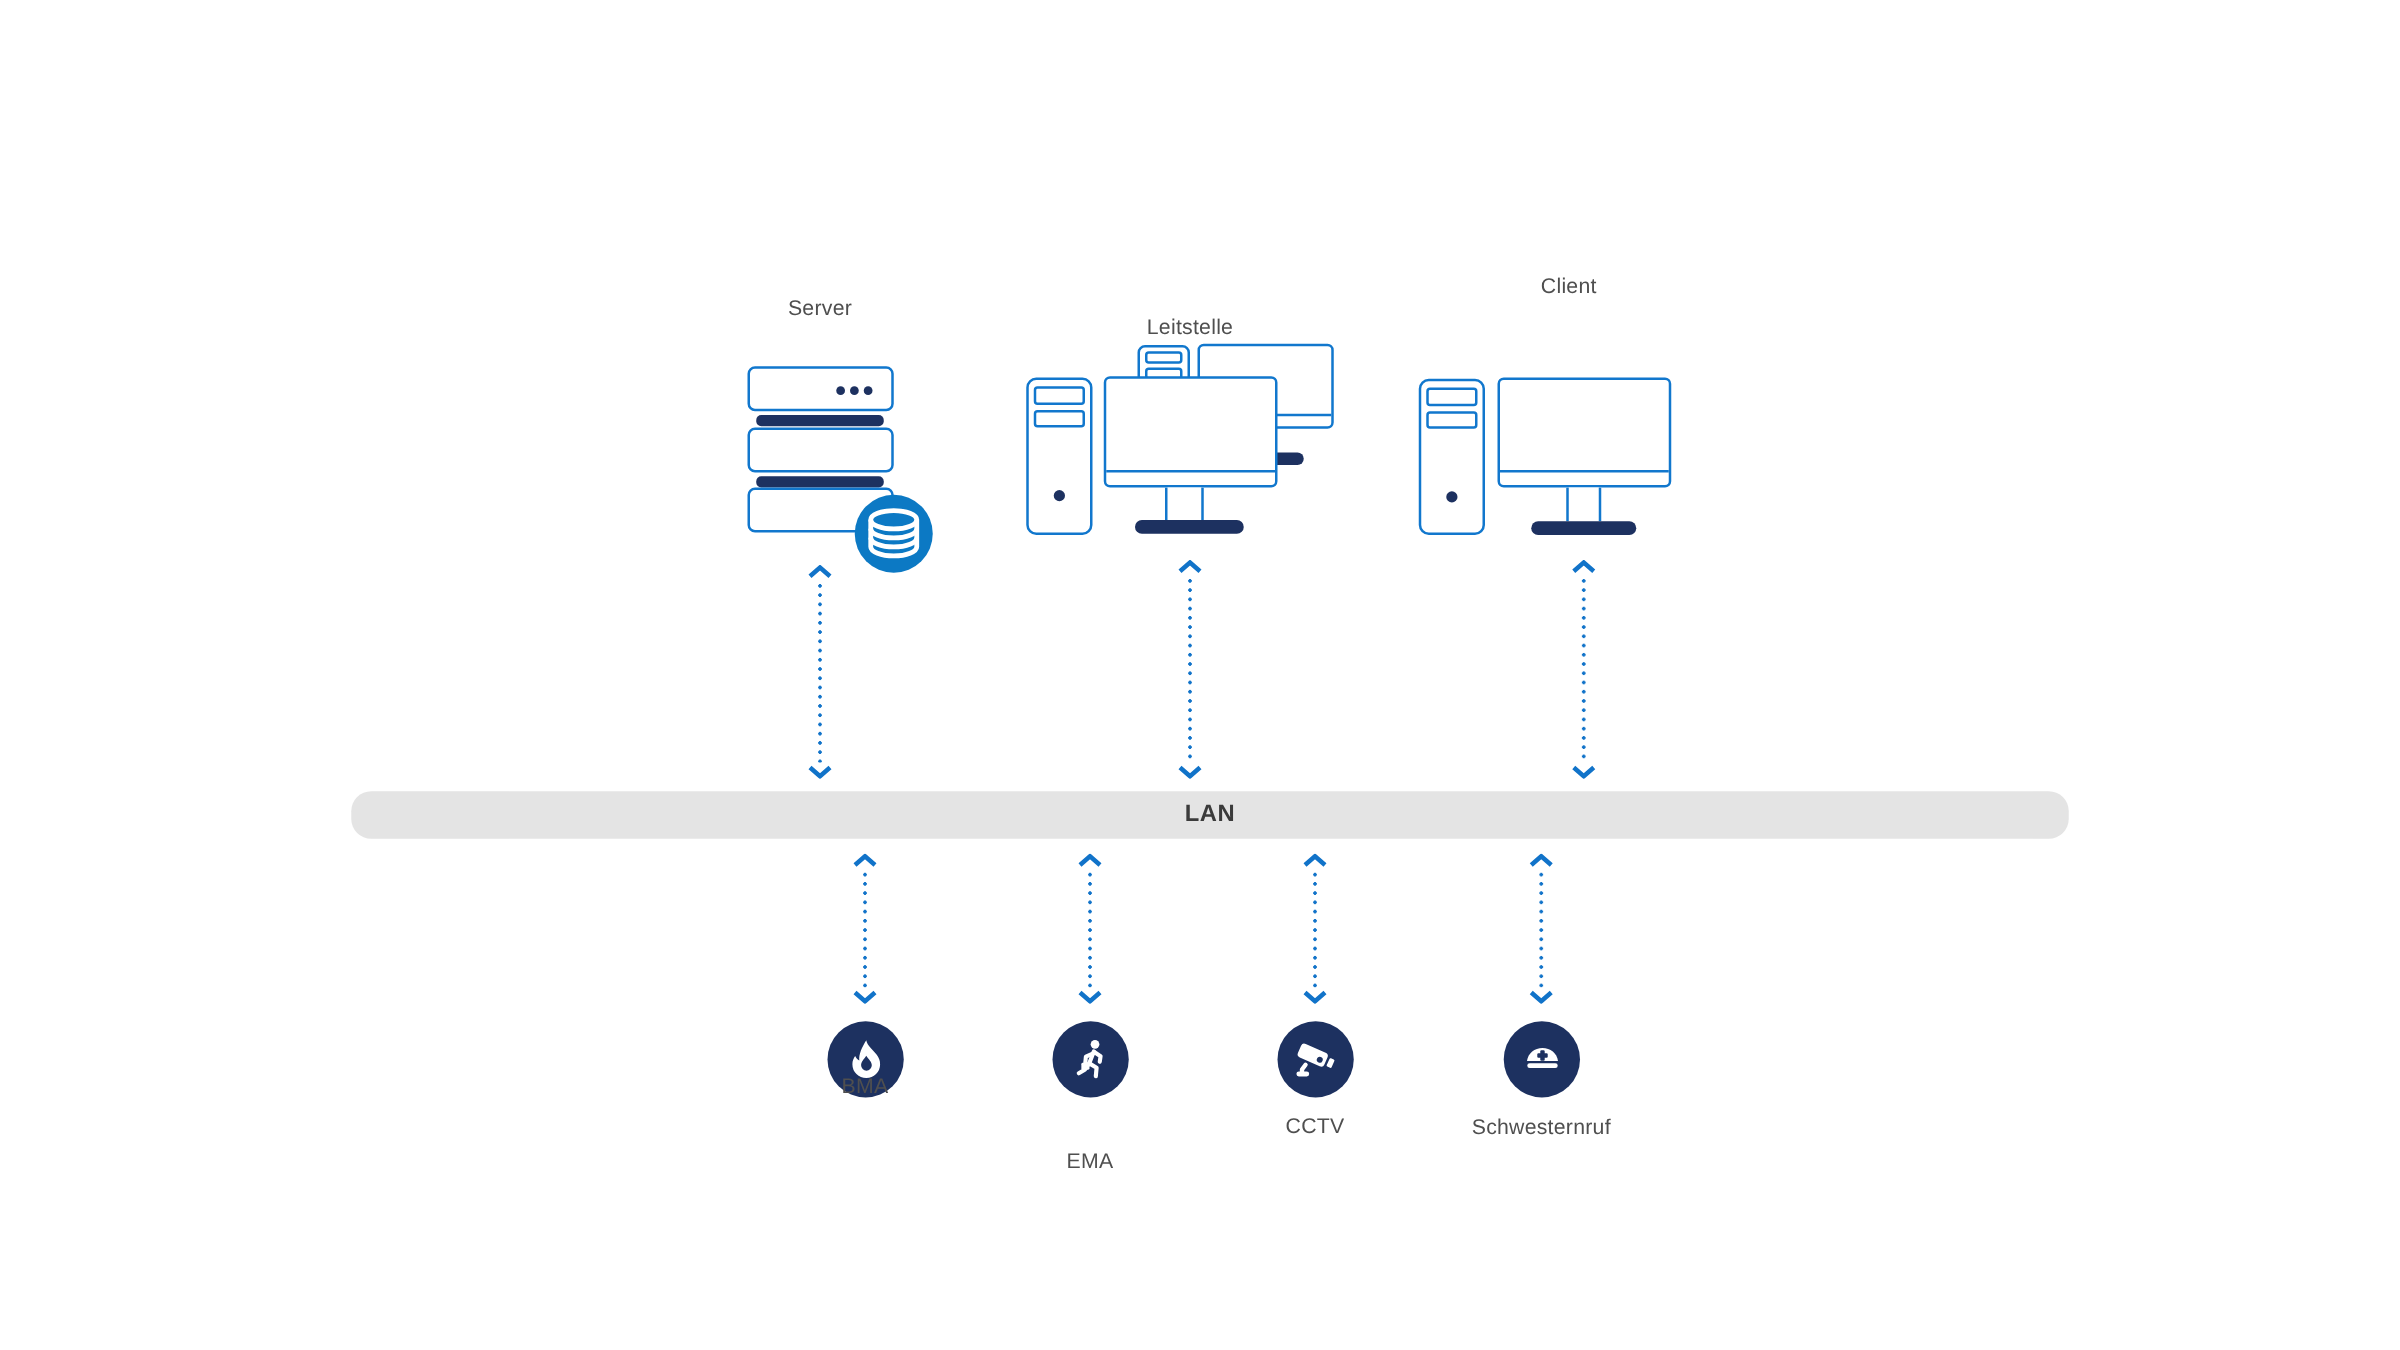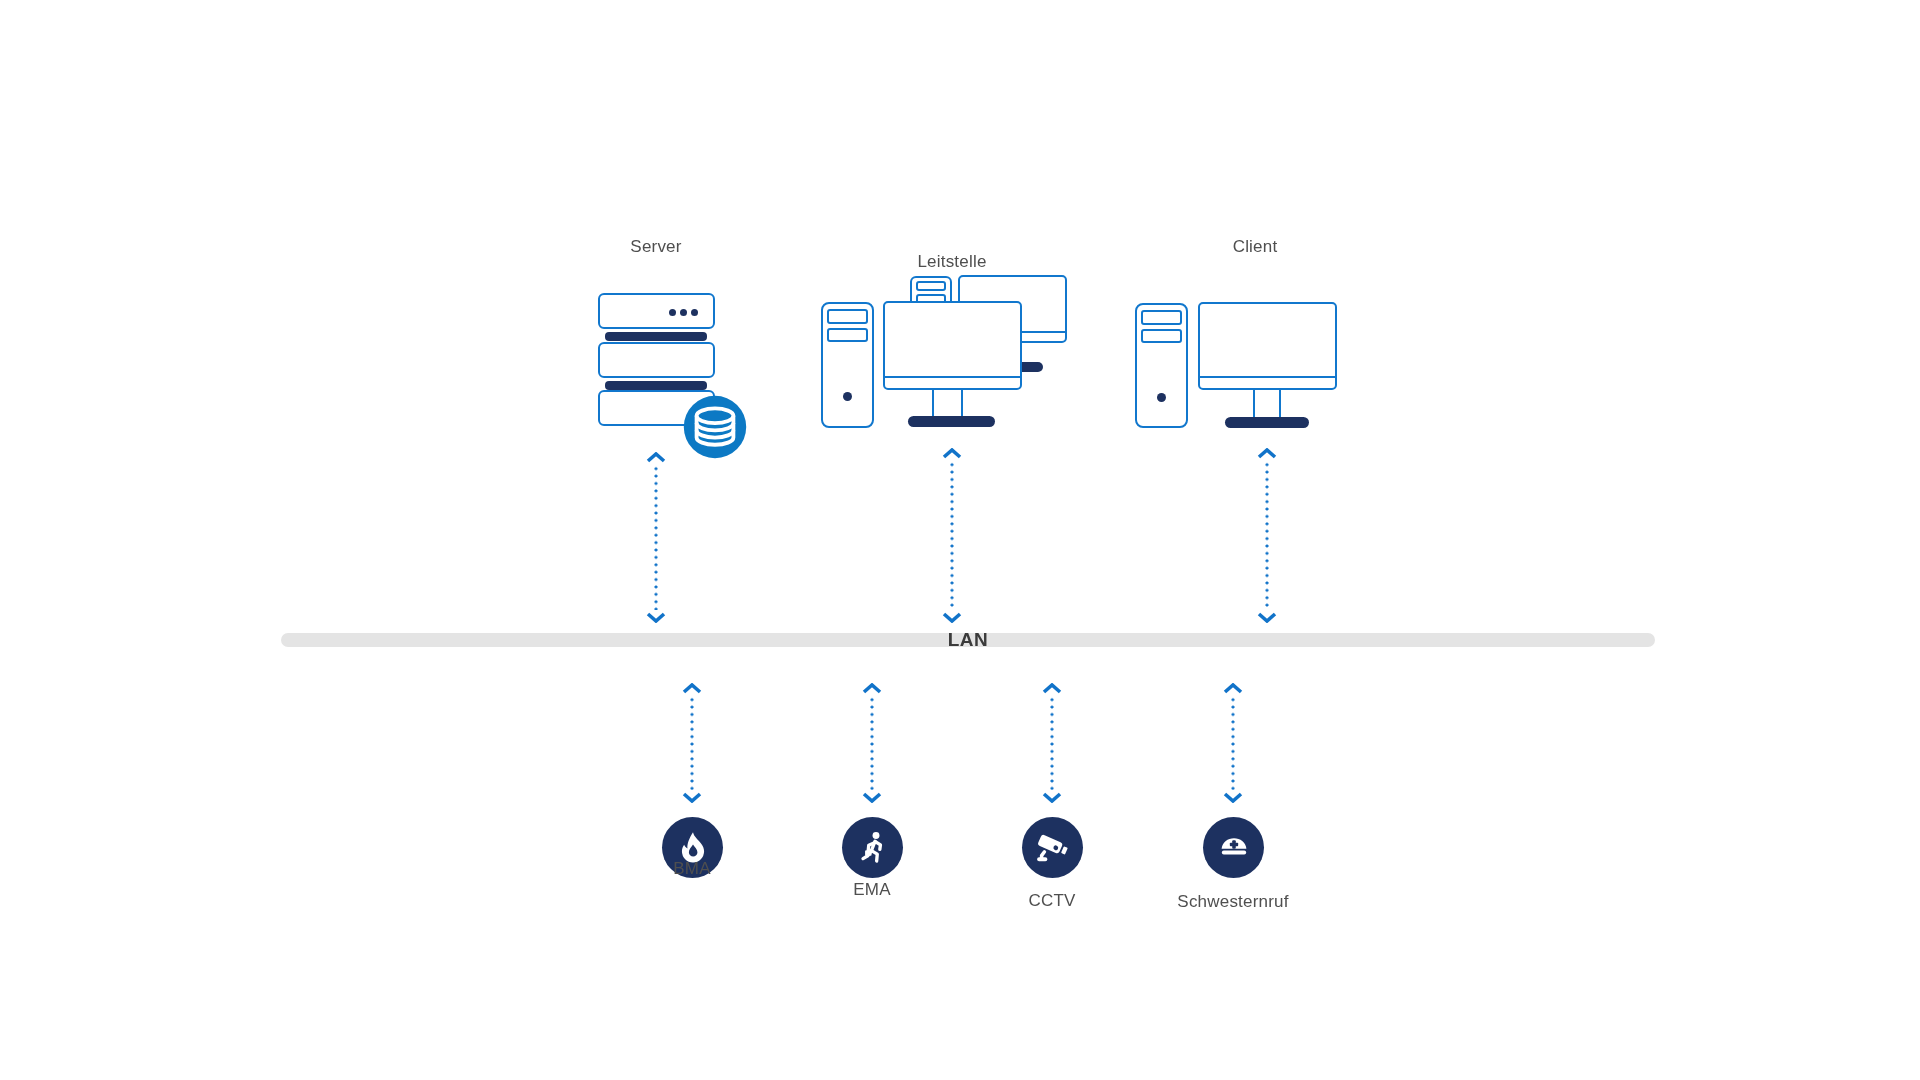--- a/index.html
+++ b/index.html
@@ -32,40 +32,40 @@
   .varrow svg{position:absolute;left:1px;width:20px;height:11px;}
   .varrow .chev-top{top:0;}
   .varrow .chev-bot{bottom:0;transform:rotate(180deg);}
   .varrow .dots{
     position:absolute;left:50%;transform:translateX(-50%);top:13px;bottom:13px;width:3px;
     background-image:radial-gradient(circle,#1173c9 1.35px,rgba(0,0,0,0) 1.6px);
     background-size:3px 7.4px;background-repeat:repeat-y;background-position:center top;
   }
   
   .bus{
-    position:absolute;left:281px;top:633px;width:1374px;height:14px;background:#e4e4e4;
+    position:absolute;left:281px;top:633px;width:1374px;height:38px;background:#e4e4e4;
     border-radius:16px;display:flex;align-items:center;justify-content:center;
     font-size:19px;font-weight:bold;color:#3b3b3b;letter-spacing:.5px;
   }
   
   .circ{
     position:absolute;width:61px;height:61px;border-radius:50%;background:#1d3160;
     display:flex;align-items:center;justify-content:center;
   }
   .circ svg{width:38px;height:38px;}
   .badge{position:absolute;z-index:4;}
 </style>
 </head>
 <body>
 
 <div id="canvas">
 
   <div class="nodelabel" style="left:656px;top:237px;">Server</div>
   <div class="nodelabel" style="left:952px;top:252px;">Leitstelle</div>
-  <div class="nodelabel" style="left:1255px;top:237px;text-align:center;">Client</div>
+  <div class="nodelabel" style="left:1255px;top:219px;text-align:center;">Client</div>
 
   <div>
     <div>
       <div class="ol srv-rect" style="left:598px;top:293px;width:117px;height:36px;"></div>
       <div class="srv-dot" style="left:669px;top:309px;"></div>
       <div class="srv-dot" style="left:680px;top:309px;"></div>
       <div class="srv-dot" style="left:691px;top:309px;"></div>
       <div class="navy srv-bar" style="left:605px;top:332px;width:102px;height:9px;"></div>
       <div class="ol srv-rect" style="left:598px;top:342px;width:117px;height:36px;"></div>
       <div class="navy srv-bar" style="left:605px;top:381px;width:102px;height:9px;"></div>
@@ -228,17 +228,17 @@
   <div class="circ" style="left:1203px;top:817px;">
     <svg viewBox="0 0 30 30">
       <path d="M5.2 15.6 C5.9 10.6 10 7.4 15 7.4 C20 7.4 24.1 10.6 24.8 15.6 Z" fill="#ffffff"></path>
       <rect x="5.4" y="17" width="19.2" height="3.1" rx="1.5" fill="#ffffff"></rect>
       <rect x="13.6" y="8.9" width="2.8" height="6.6" rx="0.7" fill="#1d3160"></rect>
       <rect x="11.7" y="10.8" width="6.6" height="2.8" rx="0.7" fill="#1d3160"></rect>
     </svg>
   </div>
 
   <div class="nodelabel" style="left:692px;top:859px;">BMA</div>
-  <div class="nodelabel" style="left:872px;top:880px;">EMA</div>
+  <div class="nodelabel" style="left:872px;top:919px;">EMA</div>
   <div class="nodelabel" style="left:1052px;top:891px;">CCTV</div>
   <div class="nodelabel" style="left:1233px;top:892px;">Schwesternruf</div>
 
 </div>
 
 </body></html>

